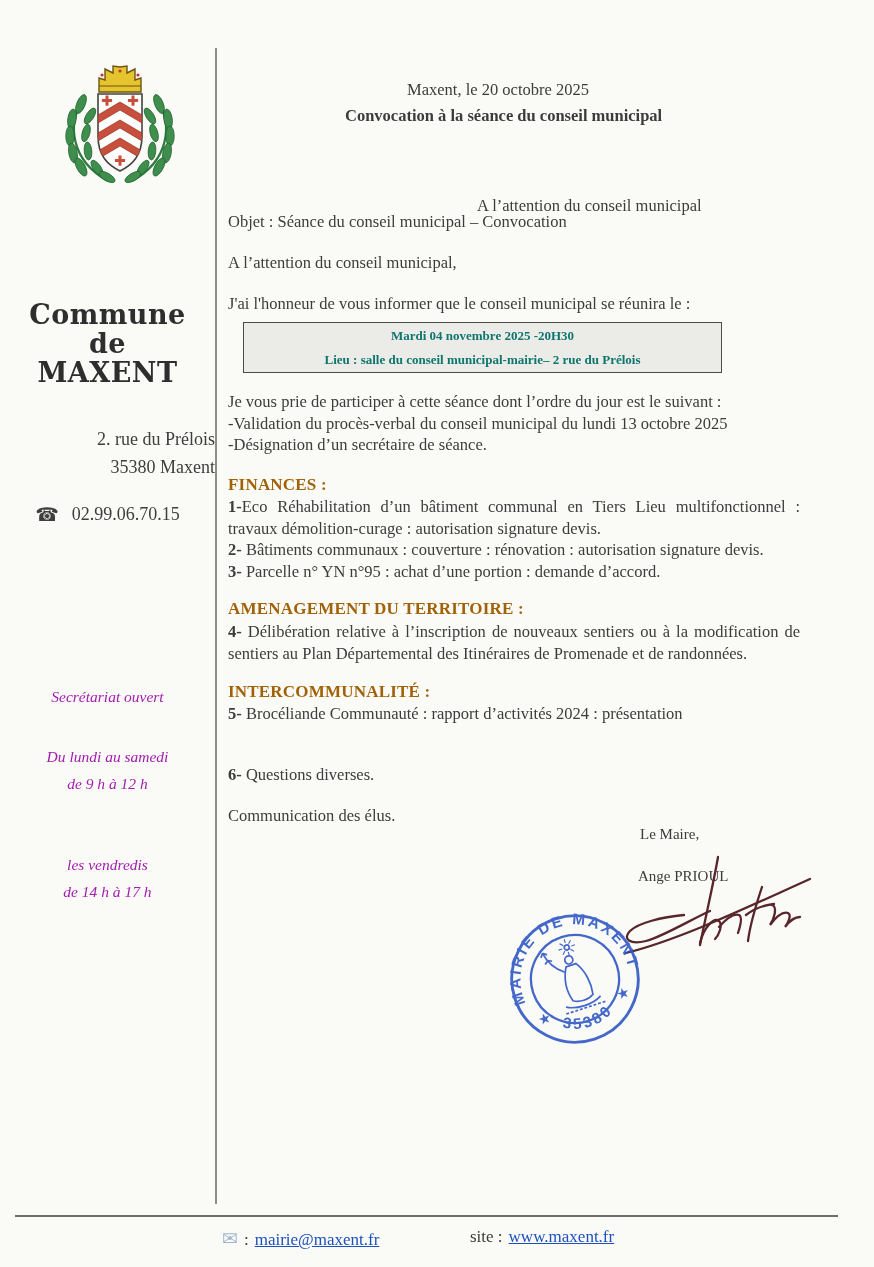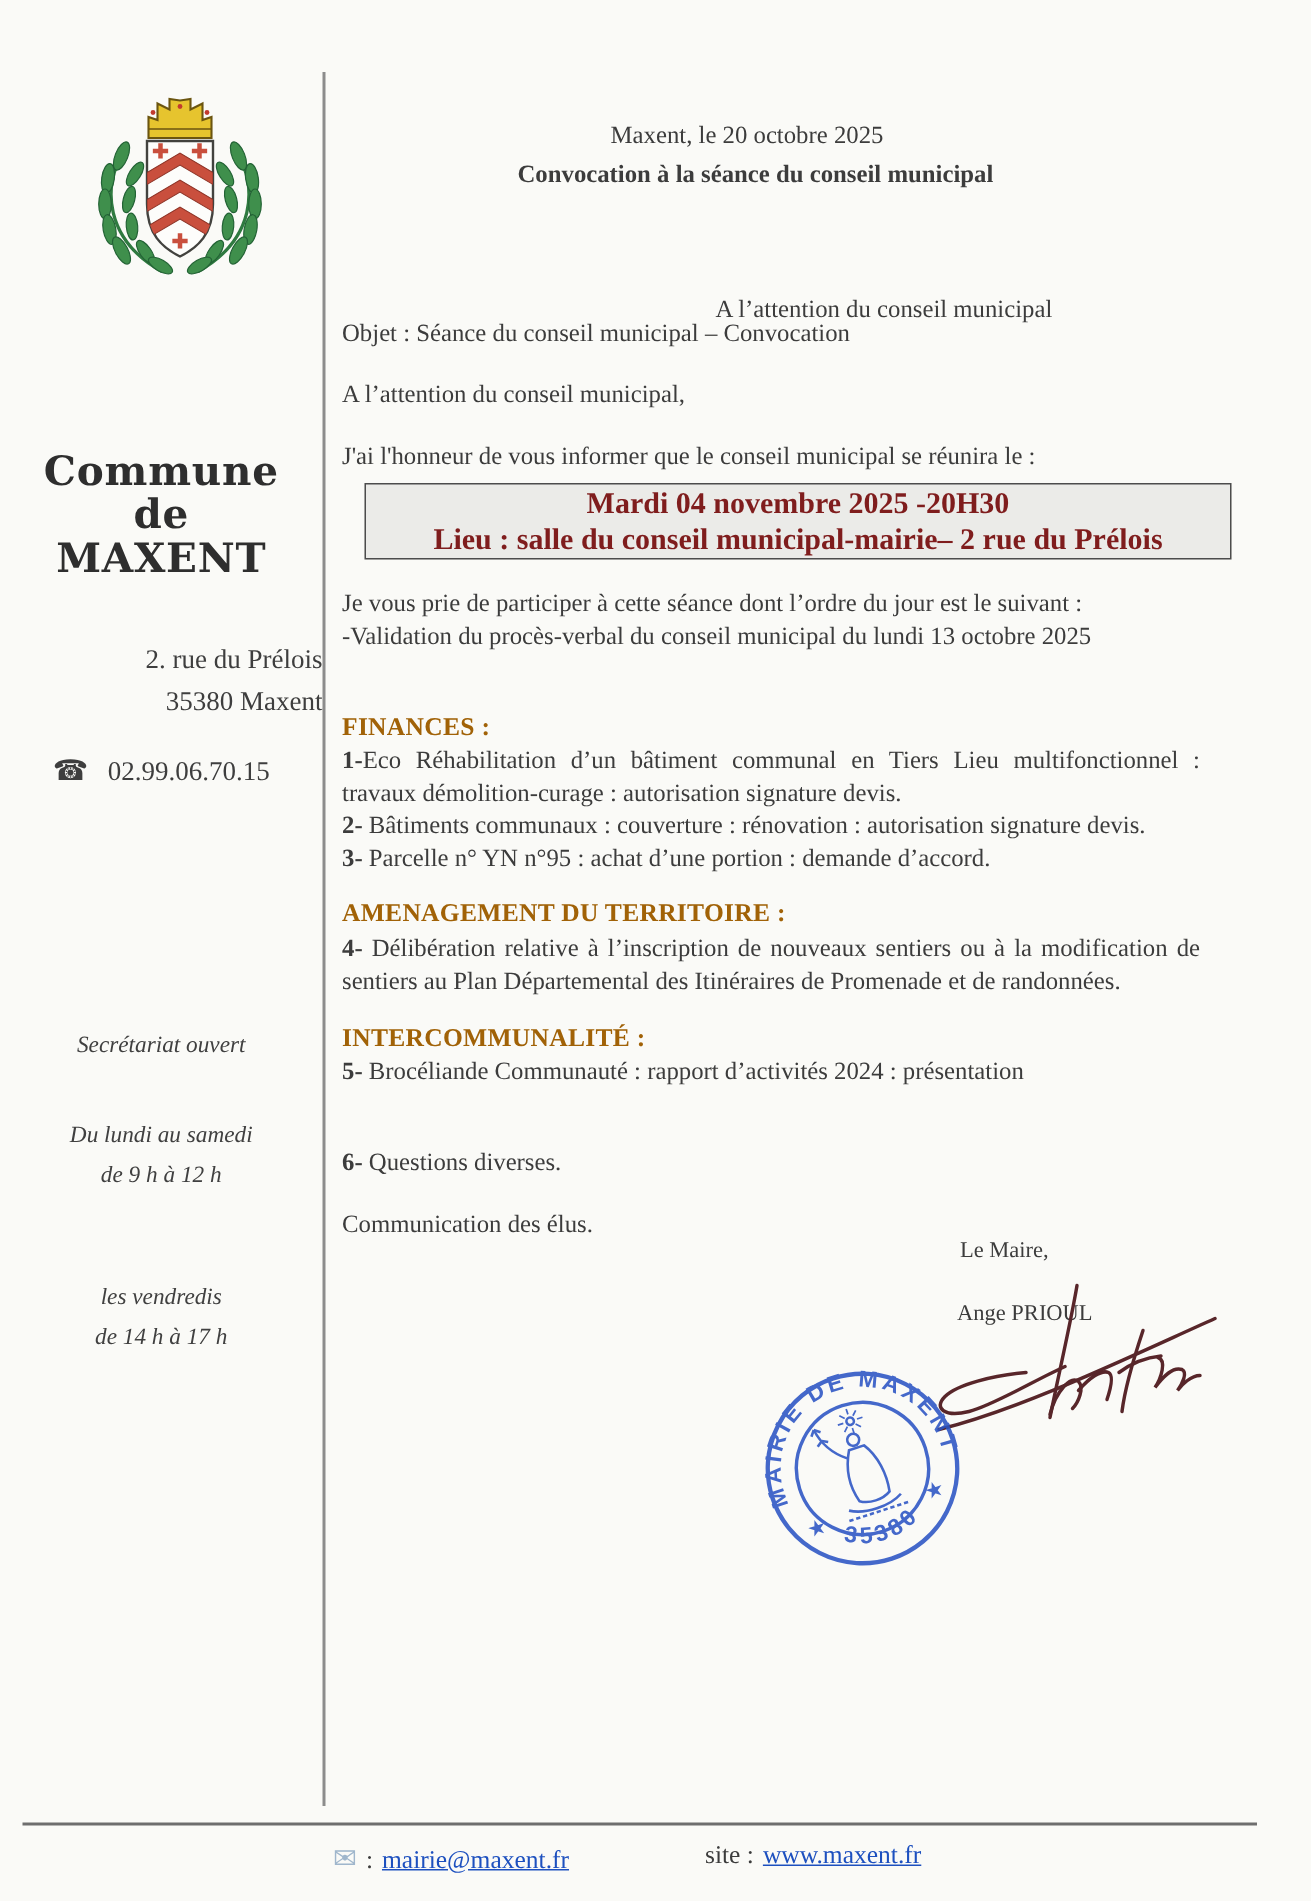--- a/index.html
+++ b/index.html
@@ -16,30 +16,30 @@
   .divider-v { left:215px; top:48px; width:2px; height:1156px; background:#8c8c8c; }
   .arms { left:44px; top:62px; }
   .commune {
     left:0; top:300px; width:215px; text-align:center;
     font-family:"DejaVu Serif", serif; font-weight:700;
     font-size:27px; line-height:29px; color:#2e2e2e; letter-spacing:.5px;
   }
   .addr { left:0; top:425px; width:215px; text-align:right; font-size:18px; line-height:28px; color:#3e3e3e; }
   .phone { left:0; top:504px; width:215px; display:flex; justify-content:center; gap:13px; font-size:18px; color:#3e3e3e; }
   .phone .glyph { font-size:19px; line-height:22px; }
-  .hours { left:0; width:215px; text-align:center; font-style:italic; font-size:15.5px; color:#404040; }
+  .hours { left:0; width:215px; text-align:center; font-style:italic; font-size:15.5px; color:#a21caf; }
   .dateline { left:228px; top:80px; width:540px; text-align:center; font-size:16.5px; }
   .title { left:345px; top:106px; font-weight:700; font-size:16.5px; }
   .attention { left:477px; top:172px; font-size:16.5px;margin-top:24px; }
   .para { position:absolute; left:228px; width:572px; font-size:16.5px; line-height:21.5px; }
   .meeting-box {
-    left:243px; top:322px; width:578px; height:51px;
+    left:243px; top:322px; width:479px; height:51px;
     background:#ebebe8; border:1.4px solid #4c4c4c;
-    text-align:center; font-weight:700; font-size:20px; line-height:24px; padding-top:1px;
-    color:#7f1d1d;
+    text-align:center; font-weight:700; font-size:13px; line-height:24px; padding-top:1px;
+    color:#0f766e;
   }
   .justify { text-align:justify; }
   .head { font-weight:700; font-size:17px; letter-spacing:.2px; color:#a16207; }
   b.num { font-weight:700; }
   .closing { font-size:15px; }
   
   .stamp { left:508px; top:912px; opacity:.88; }
   .sign  { left:622px; top:853px; }
   
   .footer-line { left:15px; top:1215px; width:823px; height:2px; background:#6e6e6e; }
@@ -141,20 +141,21 @@
 <div class="para" style="top:293px">J'ai l'honneur de vous informer que le conseil municipal se réunira le :</div>
 
 <div class="abs meeting-box">
   <div>Mardi 04 novembre 2025 -20H30</div>
   <div>Lieu : salle du conseil municipal-mairie– 2 rue du Prélois</div>
 </div>
 
 <div class="para" style="top:391px">
   <div>Je vous prie de participer à cette séance dont l’ordre du jour est le suivant :</div>
   <div>-Validation du procès-verbal du conseil municipal du lundi 13 octobre 2025</div>
+  <div>-Désignation d’un secrétaire de séance.</div>
 </div>
 
 <div class="para head" style="top:474px">FINANCES :</div>
 <div class="para justify" style="top:496px">
   <b class="num">1-</b><span>Eco Réhabilitation d’un bâtiment communal en Tiers Lieu multifonctionnel : travaux démolition-curage : autorisation signature devis.</span>
 </div>
 <div class="para" style="top:539px">
   <b class="num">2-</b><span> Bâtiments communaux : couverture : rénovation : autorisation signature devis.</span>
 </div>
 <div class="para" style="top:561px">

